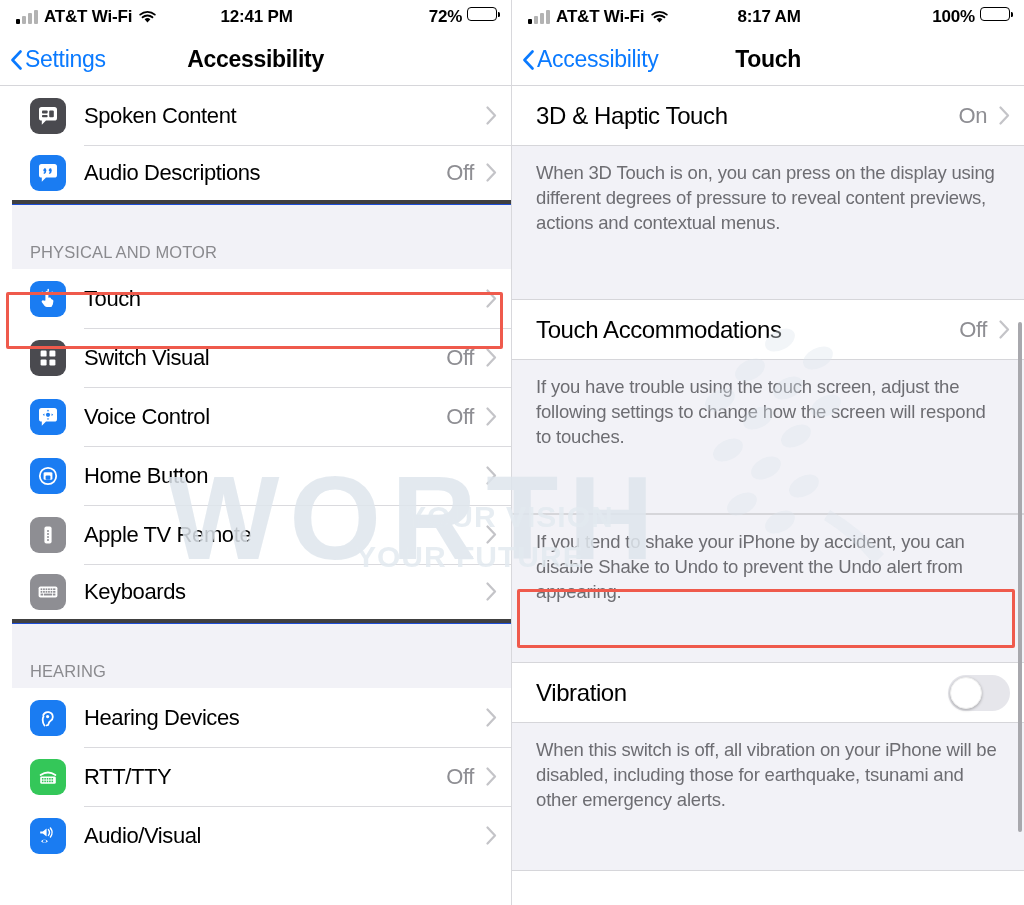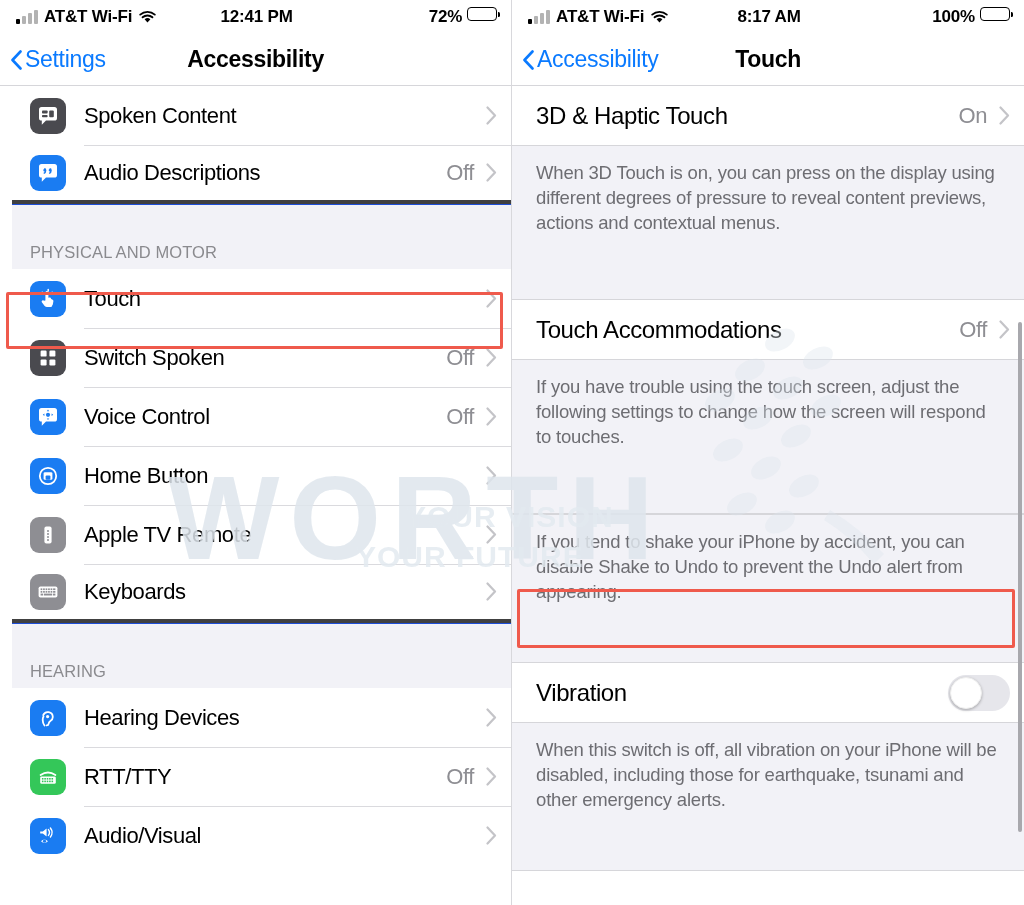--- a/index.html
+++ b/index.html
@@ -263,21 +263,21 @@
 
       <div class="row">
         <span class="icon-badge" style="background:#4a4a4f">
           <svg width="22" height="22" viewBox="0 0 22 22">
               <rect x="3.6" y="3.6" width="6" height="6" rx="1.2" fill="#fff"></rect>
               <rect x="12.4" y="3.6" width="6" height="6" rx="1.2" fill="#fff"></rect>
               <rect x="3.6" y="12.4" width="6" height="6" rx="1.2" fill="#fff"></rect>
               <rect x="12.4" y="12.4" width="6" height="6" rx="1.2" fill="#fff"></rect>
             </svg>
         </span>
-        <span class="row-label">Switch Spoken</span>
+        <span class="row-label">Switch Visual</span>
         <span class="row-value">Off</span>
         <svg class="disclosure" viewBox="0 0 11 19">
             <path d="M1.5 1.5 L9 9.5 L1.5 17.5" stroke="#c4c4c8" stroke-width="2.2" fill="none" stroke-linecap="round" stroke-linejoin="round"></path>
           </svg>
       </div>
 
       <div class="row">
         <span class="icon-badge" style="background:#1a7cf2">
           <svg width="22" height="22" viewBox="0 0 22 22">
               <path d="M2 4.6 a2.6 2.6 0 0 1 2.6-2.6 h12.8 A2.6 2.6 0 0 1 20 4.6 v8.4 a2.6 2.6 0 0 1-2.6 2.6 H9 l-4.2 4.2 V15.6 H4.6 A2.6 2.6 0 0 1 2 13 Z" fill="#fff"></path>

